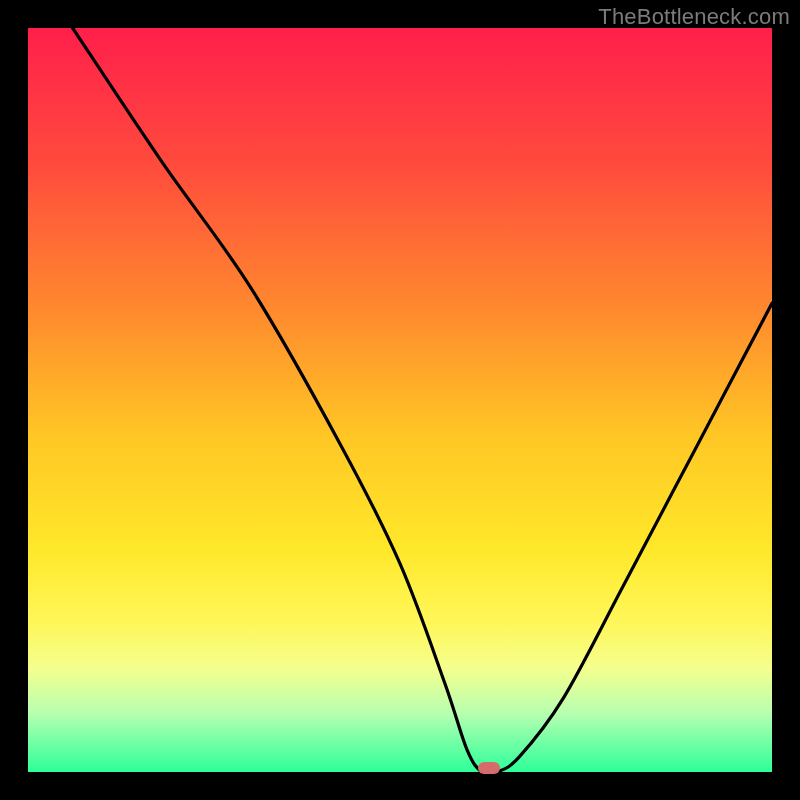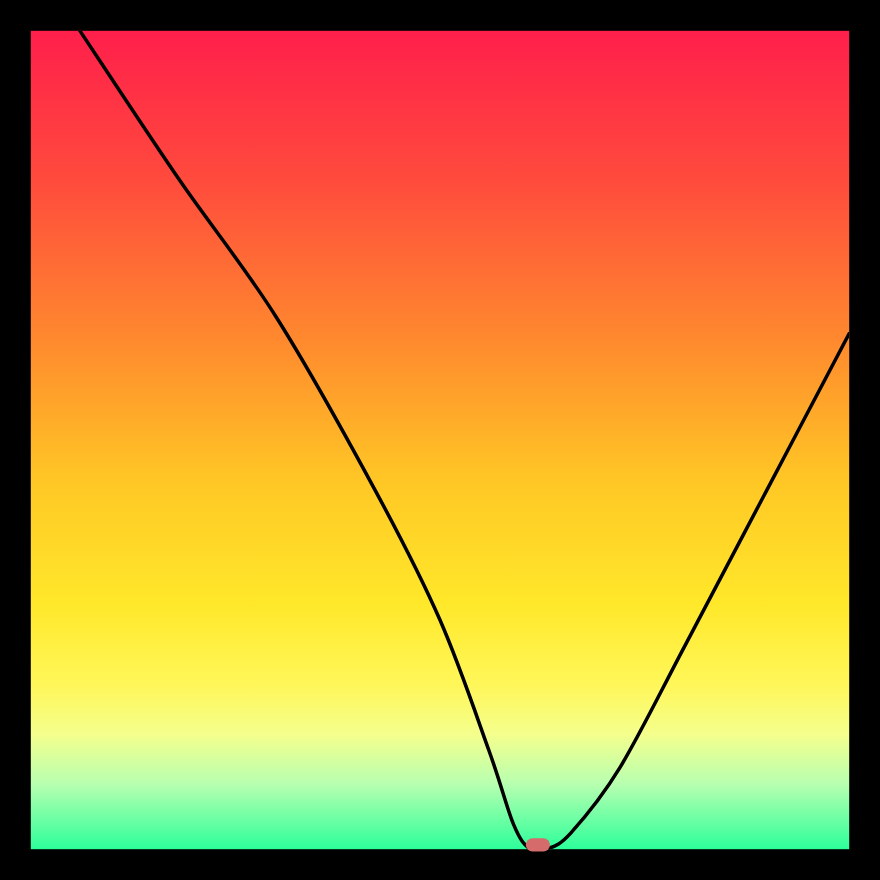--- a/index.html
+++ b/index.html
@@ -60,20 +60,21 @@
     border-radius: 6px;
     background: #d66b6b;
     transform: translate(-50%, -50%);
   }
 </style>
 </head>
 <body>
 
 <div class="frame">
 
+  <div class="attribution">TheBottleneck.com</div>
 
   <div class="plot-area">
     <svg class="curve" viewBox="0 0 744 744" preserveAspectRatio="none">
       <path id="curve-path" fill="none" stroke="#000" stroke-width="3.2" stroke-linecap="round" stroke-linejoin="round" d="M 44.64 0.00 C 59.52 22.32, 104.16 90.52, 133.92 133.92 C 163.68 177.32, 193.44 213.28, 223.20 260.40 C 252.96 307.52, 287.68 370.76, 312.48 416.64 C 337.28 462.52, 354.64 496.00, 372.00 535.68 C 389.36 575.36, 405.48 623.72, 416.64 654.72 C 427.80 685.72, 432.76 706.80, 438.96 721.68 C 445.16 736.56, 448.88 740.28, 453.84 744.00 C 458.80 747.72, 462.52 746.48, 468.72 744.00 C 474.92 741.52, 479.88 741.52, 491.04 729.12 C 502.20 716.72, 518.32 698.12, 535.68 669.60 C 553.04 641.08, 572.88 600.16, 595.20 558.00 C 617.52 515.84, 644.80 463.76, 669.60 416.64 C 694.40 369.52, 731.60 298.84, 744.00 275.28"></path>
     </svg>
     <div id="min-marker" class="minmarker" style="left: 461.28px; top: 740px;"></div>
   </div>
 
 </div>
 

